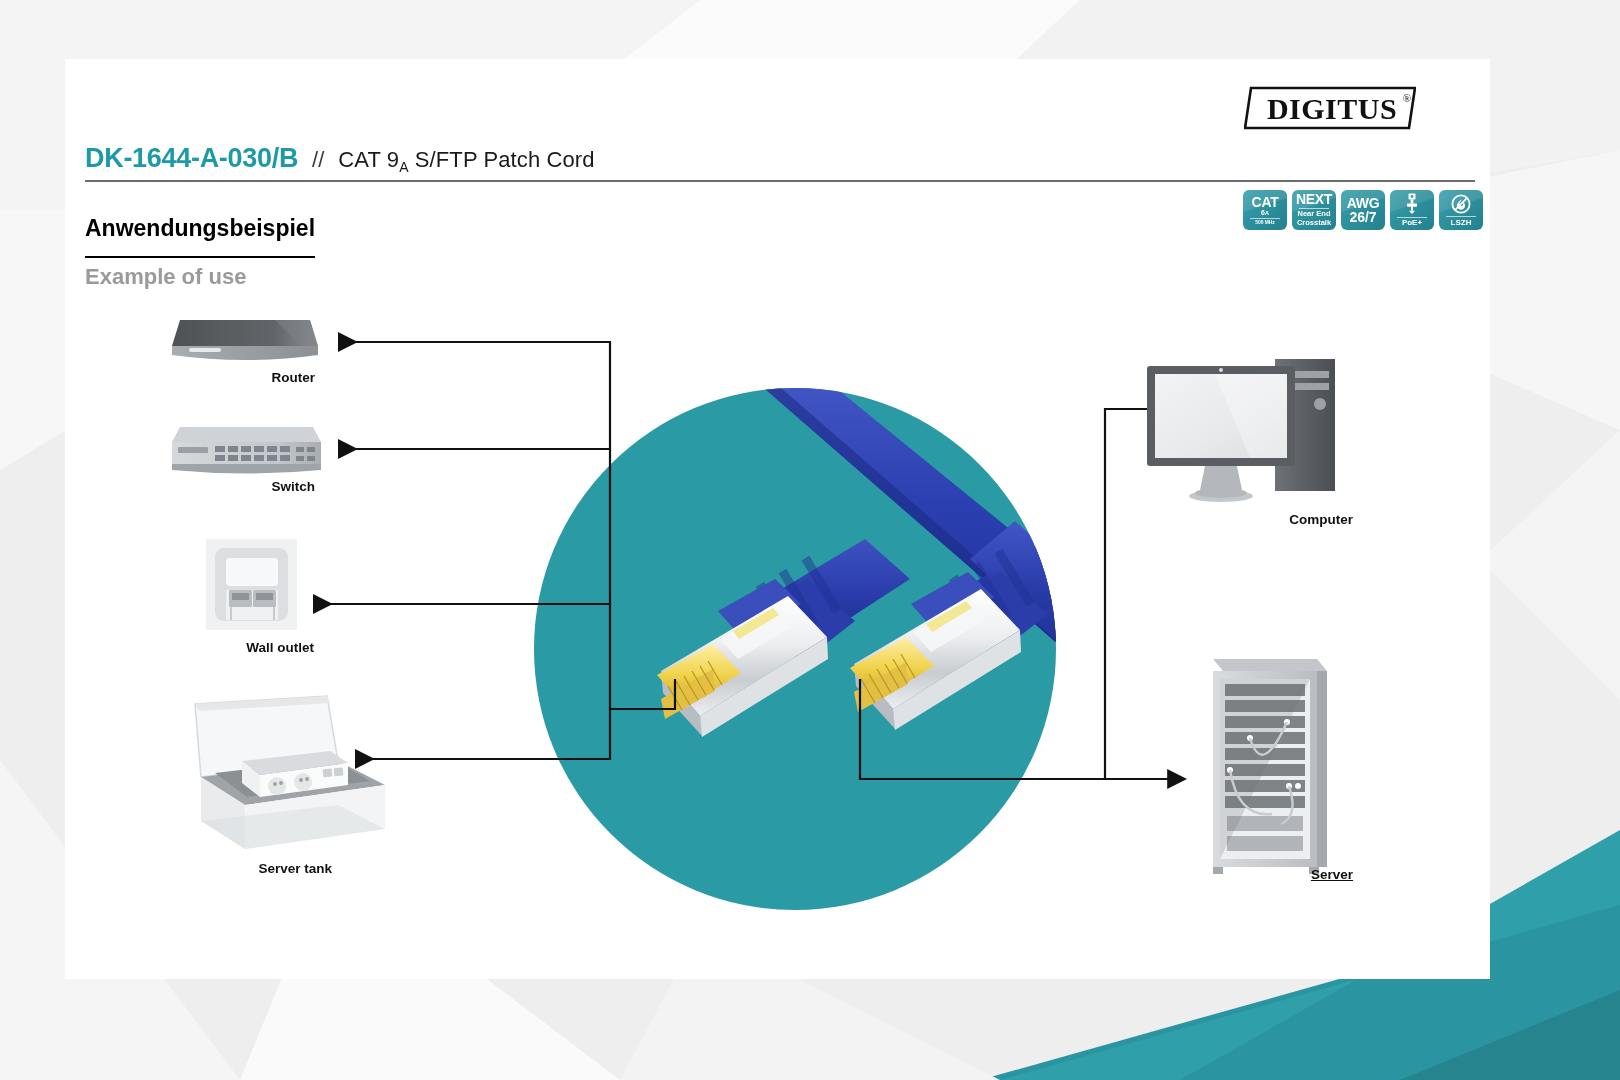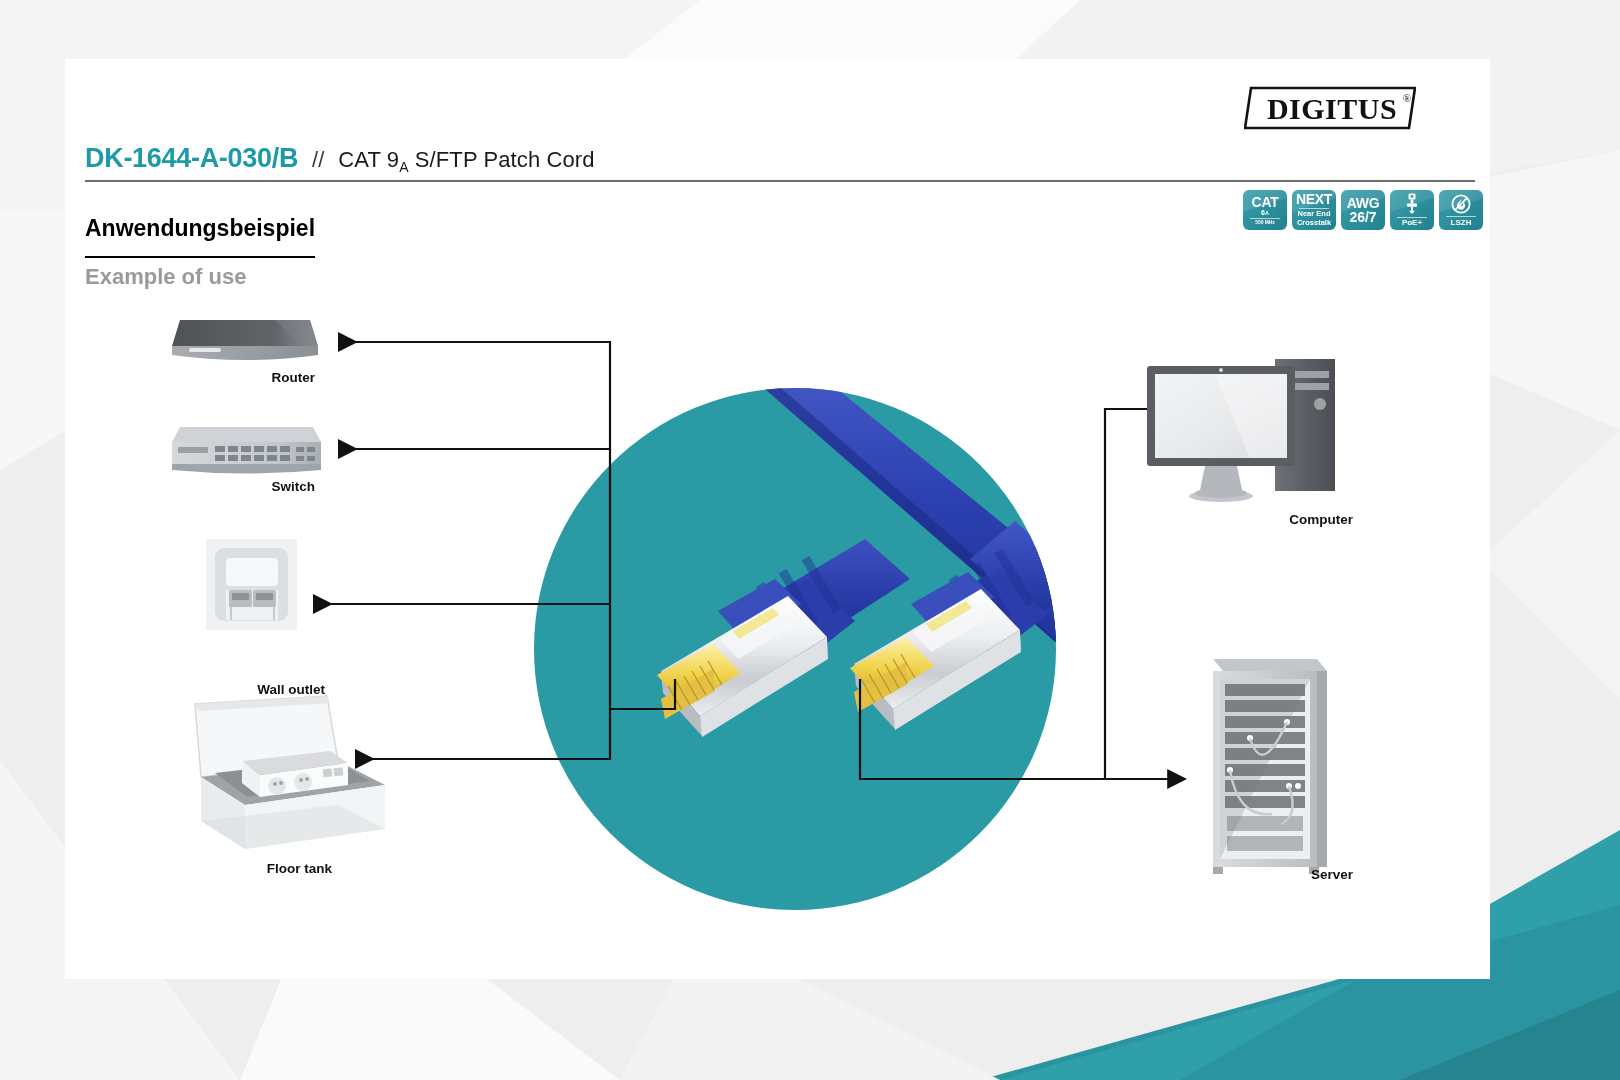--- a/index.html
+++ b/index.html
@@ -452,16 +452,16 @@
       <path d="M1165,711 q8,48 42,44"></path>
       <path d="M1224,727 q10,30 -8,38"></path>
     </g>
     <path d="M1148,808 L1158,808 L1158,815 L1148,815 Z" fill="#a5a9ad"></path>
     <path d="M1244,808 L1254,808 L1254,815 L1244,815 Z" fill="#a5a9ad"></path>
   </g>
 </svg>
 
 <div class="dev-label" style="left:180px; top:370px; width:135px;">Router</div>
 <div class="dev-label" style="left:180px; top:479px; width:135px;">Switch</div>
-<div class="dev-label" style="left:190px; top:640px; width:135px;margin-top:42px;">Wall outlet</div>
-<div class="dev-label" style="left:197px; top:861px; width:135px;">Floor tank</div>
+<div class="dev-label" style="left:179px; top:640px; width:135px;">Wall outlet</div>
+<div class="dev-label" style="left:197px; top:861px; width:135px;">Server tank</div>
 <div class="dev-label" style="left:1218px; top:512px; width:135px;">Computer</div>
-<div class="dev-label" style="left:1218px; top:867px; width:135px;">Server</div>
+<div class="dev-label" style="left:1218px; top:867px; width:135px;text-decoration:underline;">Server</div>
 
 </body></html>

